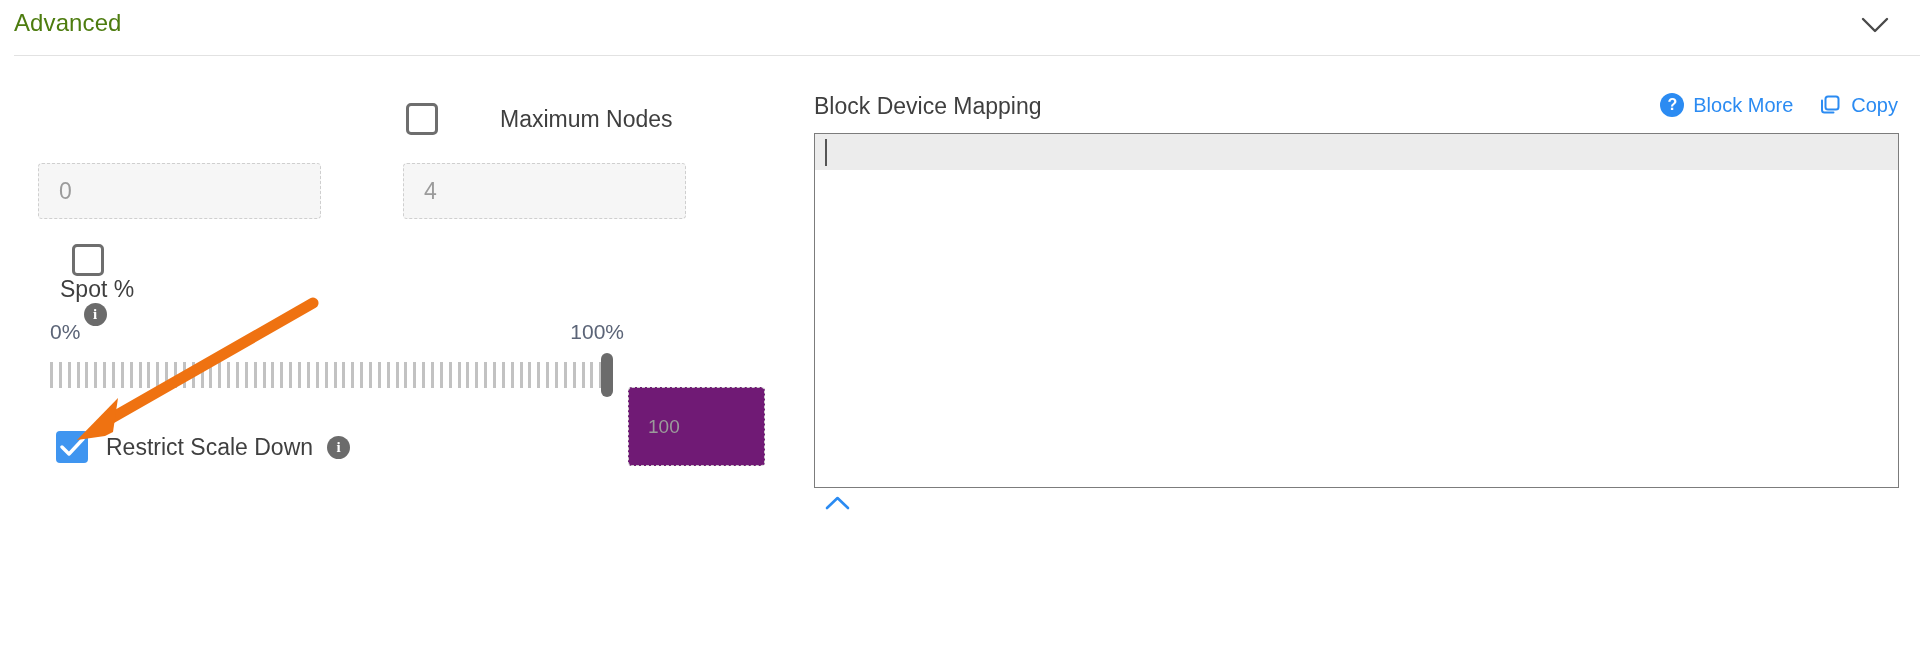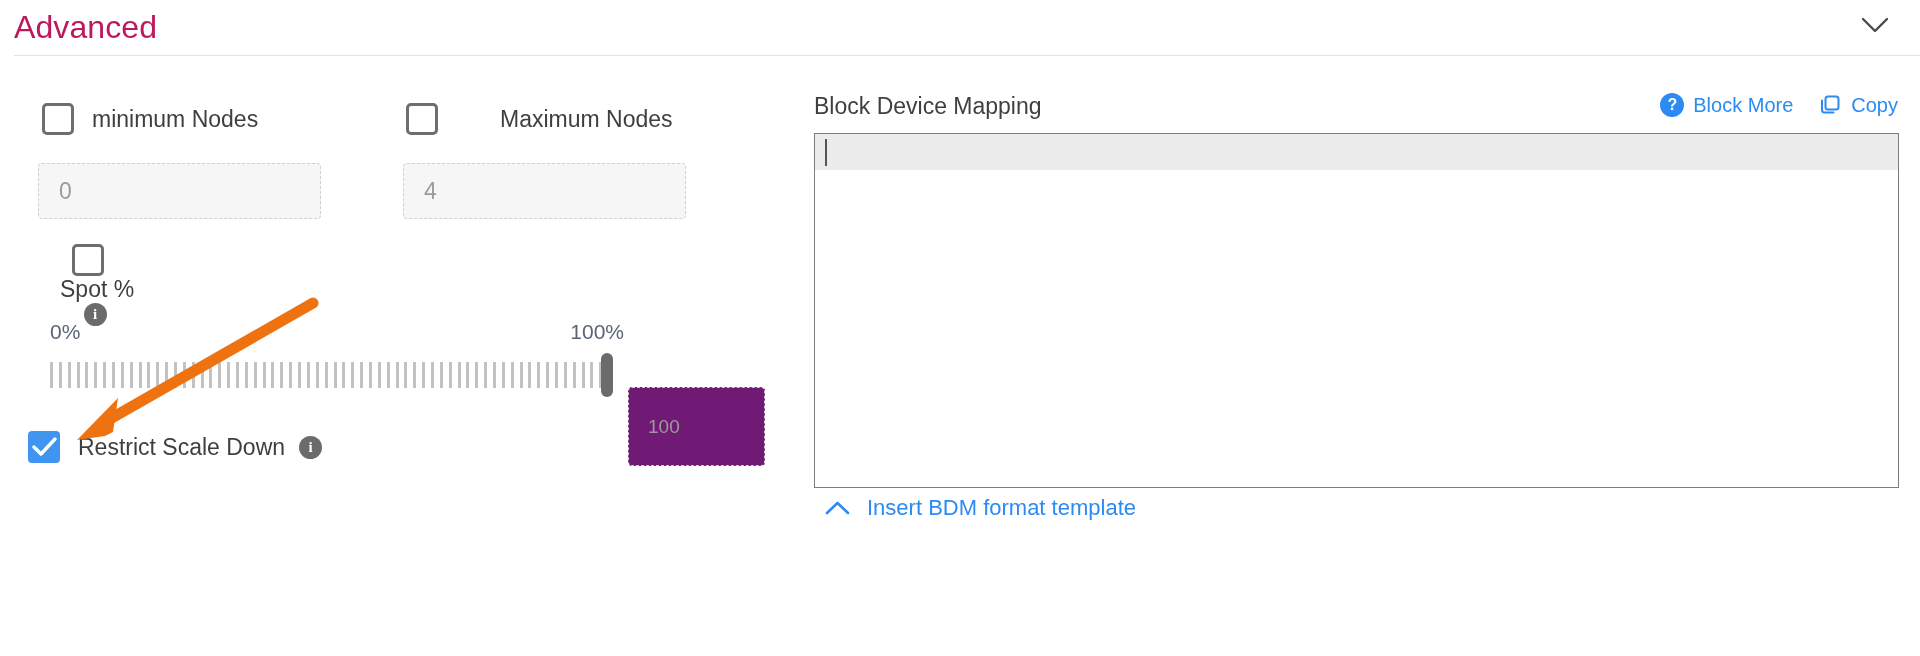--- a/index.html
+++ b/index.html
@@ -22,23 +22,23 @@
     top: 0;
     left: 0;
     width: 1920px;
     height: 55px;
     box-sizing: border-box;
   }
   .section-title {
     position: absolute;
     left: 14px;
     top: 9px;
-    font-size: 32px;
+    font-size: 24px;
     font-weight: 400;
-    color: #be185d;
+    color: #4d7c0f;
     letter-spacing: 0.1px;
   }
   .collapse-chevron {
     position: absolute;
     right: 28px;
     top: 10px;
     width: 34px;
     height: 30px;
     cursor: pointer;
   }
@@ -293,24 +293,20 @@
   <div class="collapse-chevron">
     <svg width="34" height="30" viewBox="0 0 34 30">
       <polyline points="5,9 17,21 29,9" fill="none" stroke="#4a4a4a" stroke-width="2.4" stroke-linecap="round" stroke-linejoin="round"></polyline>
     </svg>
   </div>
 </div>
 <div class="header-rule"></div>
 
 <div class="left-col">
 
-  <div class="cb-row" style="left:42px; top:48px;">
-    <div class="checkbox"></div>
-    <span class="cb-label">minimum Nodes</span>
-  </div>
   <div class="num-field" style="left:38px; top:108px;">0</div>
 
   <div class="cb-row" style="left:406px; top:48px;gap:44px;">
     <div class="checkbox"></div>
     <span class="cb-label">Maximum Nodes</span>
   </div>
   <div class="num-field" style="left:403px; top:108px;">4</div>
 
   <div class="cb-row" style="left:42px; top:189px;flex-direction:column;">
     <div class="checkbox"></div>
@@ -384,21 +380,21 @@
         <div class="tick"></div>
         <div class="tick"></div>
         <div class="tick"></div>
         <div class="tick"></div>
         <div class="tick"></div>
       </div>
     <div class="slider-thumb"></div>
   </div>
   <div class="slider-value">100</div>
 
-  <div class="cb-row" style="left:28px; top:376px;">
+  <div class="cb-row" style="left:56px; top:376px;">
     <div class="checkbox checked">
       <svg width="25" height="20" viewBox="0 0 25 20">
         <polyline points="2,10 9,17 23,2" fill="none" stroke="#ffffff" stroke-width="3.4" stroke-linecap="round" stroke-linejoin="round"></polyline>
       </svg>
     </div>
     <span class="cb-label">Restrict Scale Down</span>
     <span class="info-icon">i</span>
   </div>
 </div>
 
@@ -426,20 +422,19 @@
       <div class="bdm-caret"></div>
     </div>
   </div>
 
   <div class="bdm-footer">
     <span>
       <svg class="chev" width="27" height="16" viewBox="0 0 27 16">
         <polyline points="3,13 13.5,3 24,13" fill="none" stroke="#2b8bf2" stroke-width="2.6" stroke-linecap="round" stroke-linejoin="round"></polyline>
       </svg>
     </span>
-    <span>Insert BDM format template</span>
   </div>
 </div>
 
 <svg class="annotation" viewBox="0 0 1920 656" xmlns="http://www.w3.org/2000/svg">
   <path d="M313 303 L103 423" stroke="#ef7211" stroke-width="11" stroke-linecap="round" fill="none"></path>
   <path d="M77 440 L118 398 L113 432 L105 436 Z" fill="#ef7211"></path>
 </svg>
 
 </body></html>

